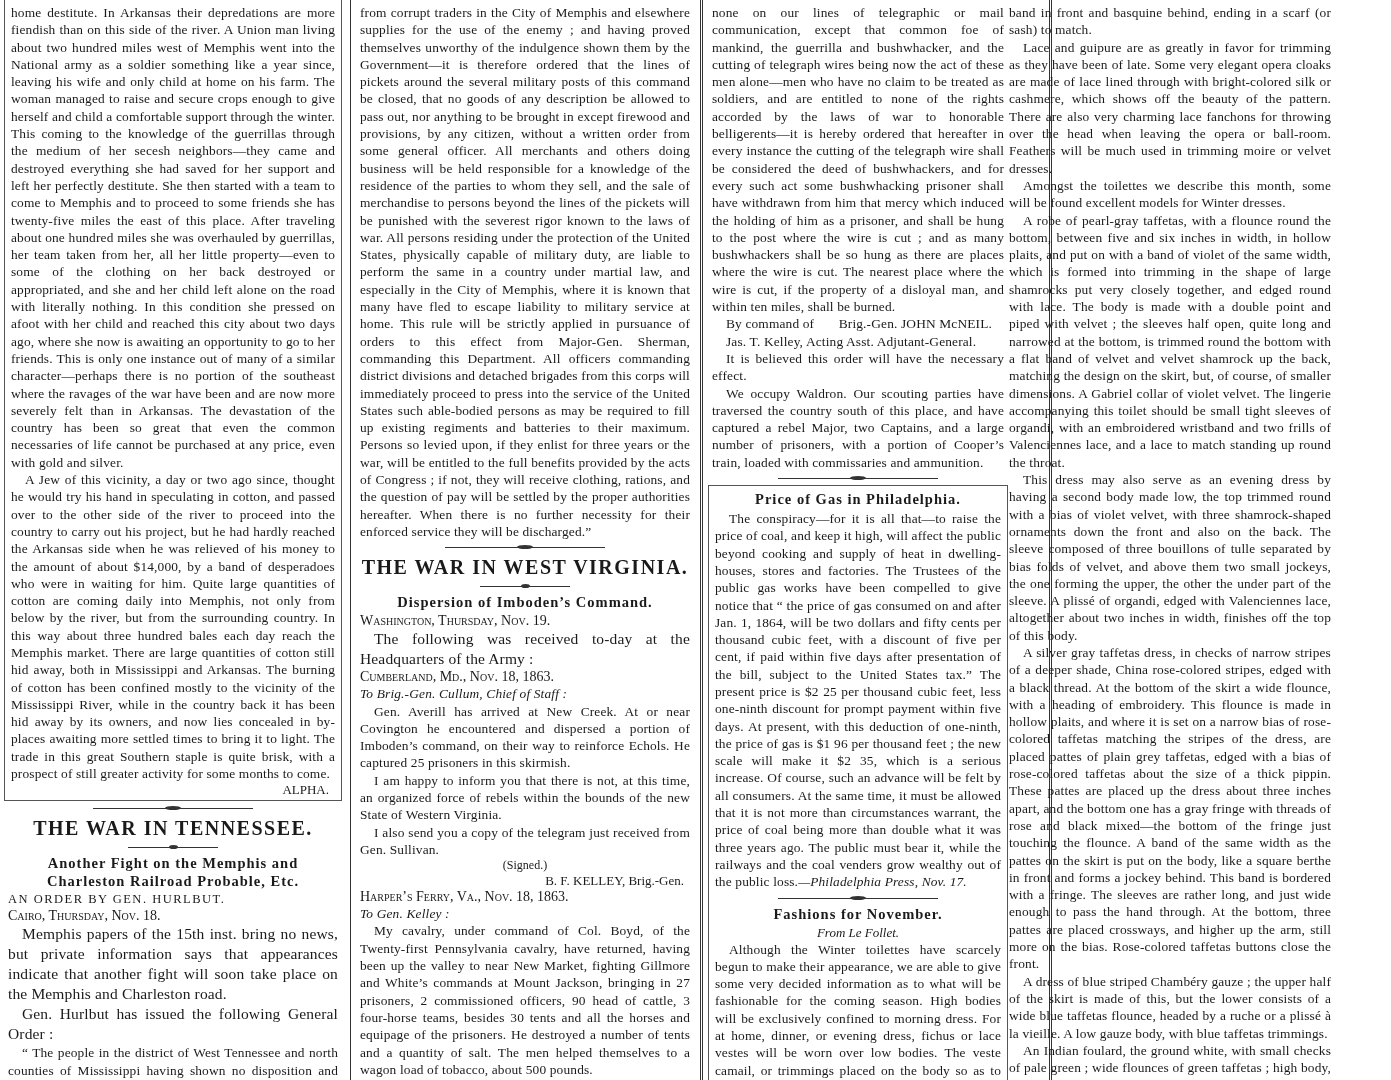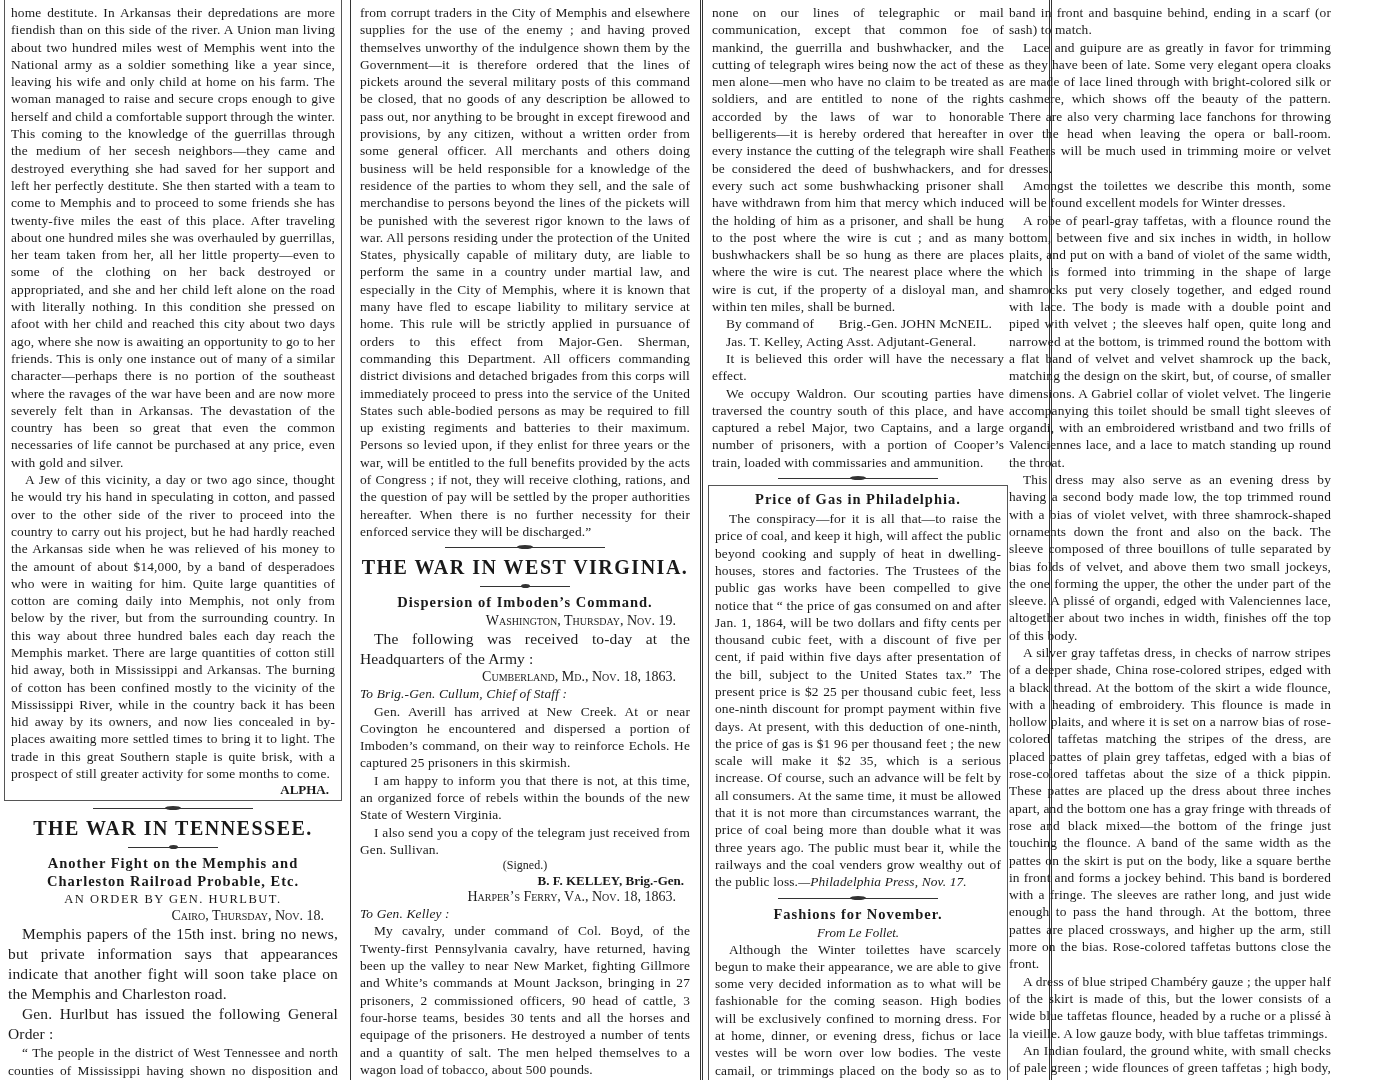--- a/index.html
+++ b/index.html
@@ -25,37 +25,37 @@
   .box { border: 1px solid #555; padding: 2px 6px; margin: 0 -4px; }
   .head-lg {
     font-family: "Liberation Serif", serif; font-weight: bold; text-align: center;
     font-size: 20px; letter-spacing: 1.5px; margin: 6px 0 2px 0;
   }
   .head-md {
     font-weight: bold; text-align: center; font-size: 14.5px; letter-spacing: 1px; margin: 2px 0;
     line-height: 18px;
   }
   .head-sm {
-    text-align: center; font-size: 12.5px; letter-spacing: 1.5px; margin: 1px 0; text-transform: uppercase;
+    font-size: 12.5px; letter-spacing: 1.5px; margin: 1px 0; text-transform: uppercase;
   }
-  .dateline { text-align: right; font-size: 14px; padding-right: 14px; }
+  .dateline { text-align: left; font-size: 14px; padding-right: 14px; }
   .dateline .sc { font-variant: small-caps; }
   .italic { font-style: italic; }
   .center { text-align: center; }
   .divider {
     height: 6px; margin: 4px auto; width: 160px; position: relative;
   }
   .divider::before {
     content: ""; position: absolute; left: 0; right: 0; top: 3px; height: 1px; background: #333;
   }
   .divider::after {
     content: ""; position: absolute; left: 45%; width: 10%; top: 1px; height: 4px; background: #333; border-radius: 50%;
   }
   .divider.short { width: 90px; }
-  .sig { text-align: right; font-weight: bold; padding-right: 6px; font-size: 13px; }
+  .sig { text-align: right; font-weight: normal; padding-right: 6px; font-size: 13px; }
   .big { font-size: 15.5px !important; line-height: 20px !important; }
 </style>
 </head>
 <body>
 
 <div class="page">
 
   <div class="col" style="left:0; width:346px;">
     <div class="box" style="border-top:none; margin-top:-4px; padding-top:4px;">
       <p class="noindent">home destitute. In Arkansas their depredations are more fiendish than on this side of the river. A Union man living about two hundred miles west of Memphis went into the National army as a soldier something like a year since, leaving his wife and only child at home on his farm. The woman managed to raise and secure crops enough to give herself and child a comfortable support through the winter. This coming to the knowledge of the guerrillas through the medium of her secesh neighbors—they came and destroyed everything she had saved for her support and left her perfectly destitute. She then started with a team to come to Memphis and to proceed to some friends she has twenty-five miles the east of this place. After traveling about one hundred miles she was overhauled by guerrillas, her team taken from her, all her little property—even to some of the clothing on her back destroyed or appropriated, and she and her child left alone on the road with literally nothing. In this condition she pressed on afoot with her child and reached this city about two days ago, where she now is awaiting an opportunity to go to her friends. This is only one instance out of many of a similar character—perhaps there is no portion of the southeast where the ravages of the war have been and are now more severely felt than in Arkansas. The devastation of the country has been so great that even the common necessaries of life cannot be purchased at any price, even with gold and silver.</p>

